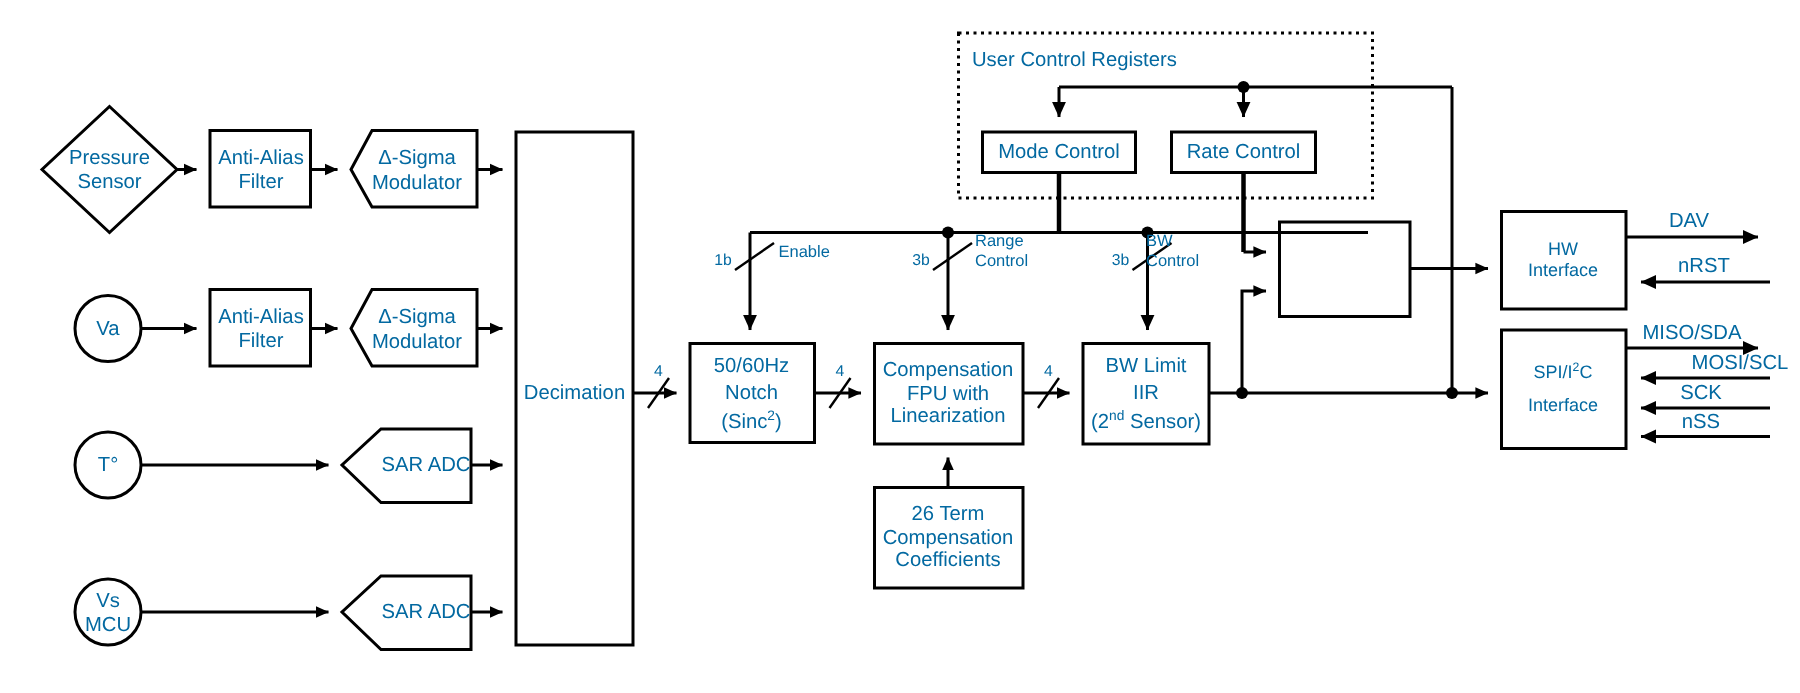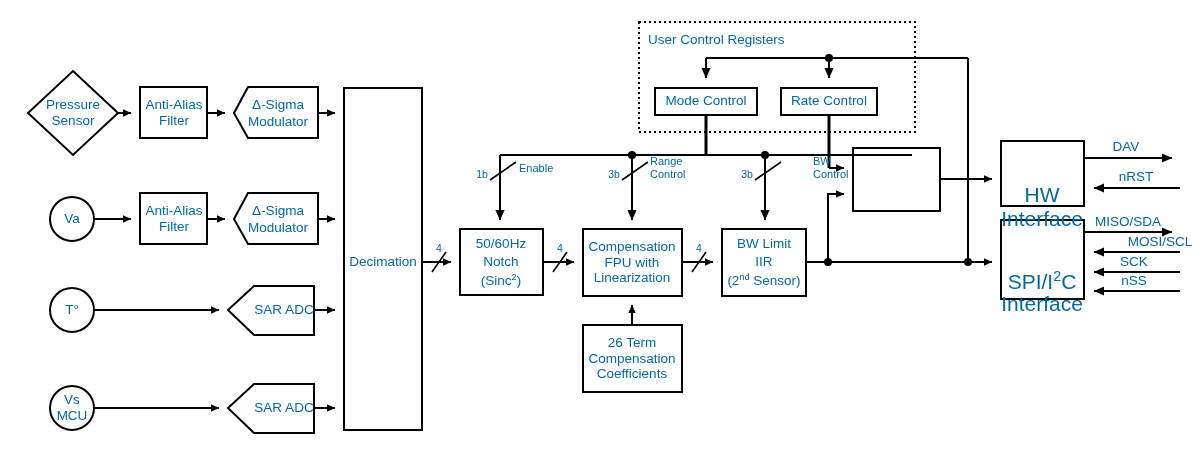--- a/index.html
+++ b/index.html
@@ -19,21 +19,21 @@
   .dot{fill:#000000;}
   .lbl{
     position:absolute;
     text-align:center;
     color:#0369a1;
     font-family:"Liberation Sans", sans-serif;
     line-height:1.16;
     white-space:pre;
     pointer-events:none;
   }
-  .t15{font-size:21px;margin-top:33px;}
+  .t15{font-size:12px;}
   .t13{font-size:13.5px;}
   .t11{font-size:11px;}
   .t10{font-size:10.5px;}
   .ctr{transform:translate(-50%,-50%);}
   sup{font-size:0.68em;vertical-align:super;line-height:0;}
 </style>
 </head>
 <body>
 
 <div id="root">
@@ -204,21 +204,21 @@
 <div class="lbl t10 ctr" style="left:699px;top:248px;width:18px;">4</div>
 
 <div class="lbl t10 ctr" style="left:482px;top:174px;width:20px;">1b</div>
 <div class="lbl t11" style="left:519px;top:162px;text-align:left;">Enable</div>
 
 <div class="lbl t10 ctr" style="left:614px;top:174px;width:20px;">3b</div>
 <div class="lbl t11" style="left:650px;top:155px;text-align:left;">Range
 Control</div>
 
 <div class="lbl t10 ctr" style="left:747px;top:174px;width:20px;">3b</div>
-<div class="lbl t11" style="left:813px;top:155px;text-align:left;">BW
+<div class="lbl t11" style="left:764px;top:155px;text-align:left;">BW
 Control</div>
 
 <div class="lbl t13 ctr" style="left:1126px;top:147px;width:70px;">DAV</div>
 <div class="lbl t13 ctr" style="left:1136px;top:177px;width:70px;">nRST</div>
 <div class="lbl t13 ctr" style="left:1128px;top:222px;width:96px;">MISO/SDA</div>
 <div class="lbl t13 ctr" style="left:1160px;top:242px;width:96px;">MOSI/SCL</div>
 <div class="lbl t13 ctr" style="left:1134px;top:262px;width:70px;">SCK</div>
 <div class="lbl t13 ctr" style="left:1134px;top:281px;width:70px;">nSS</div>
 
 </div>

